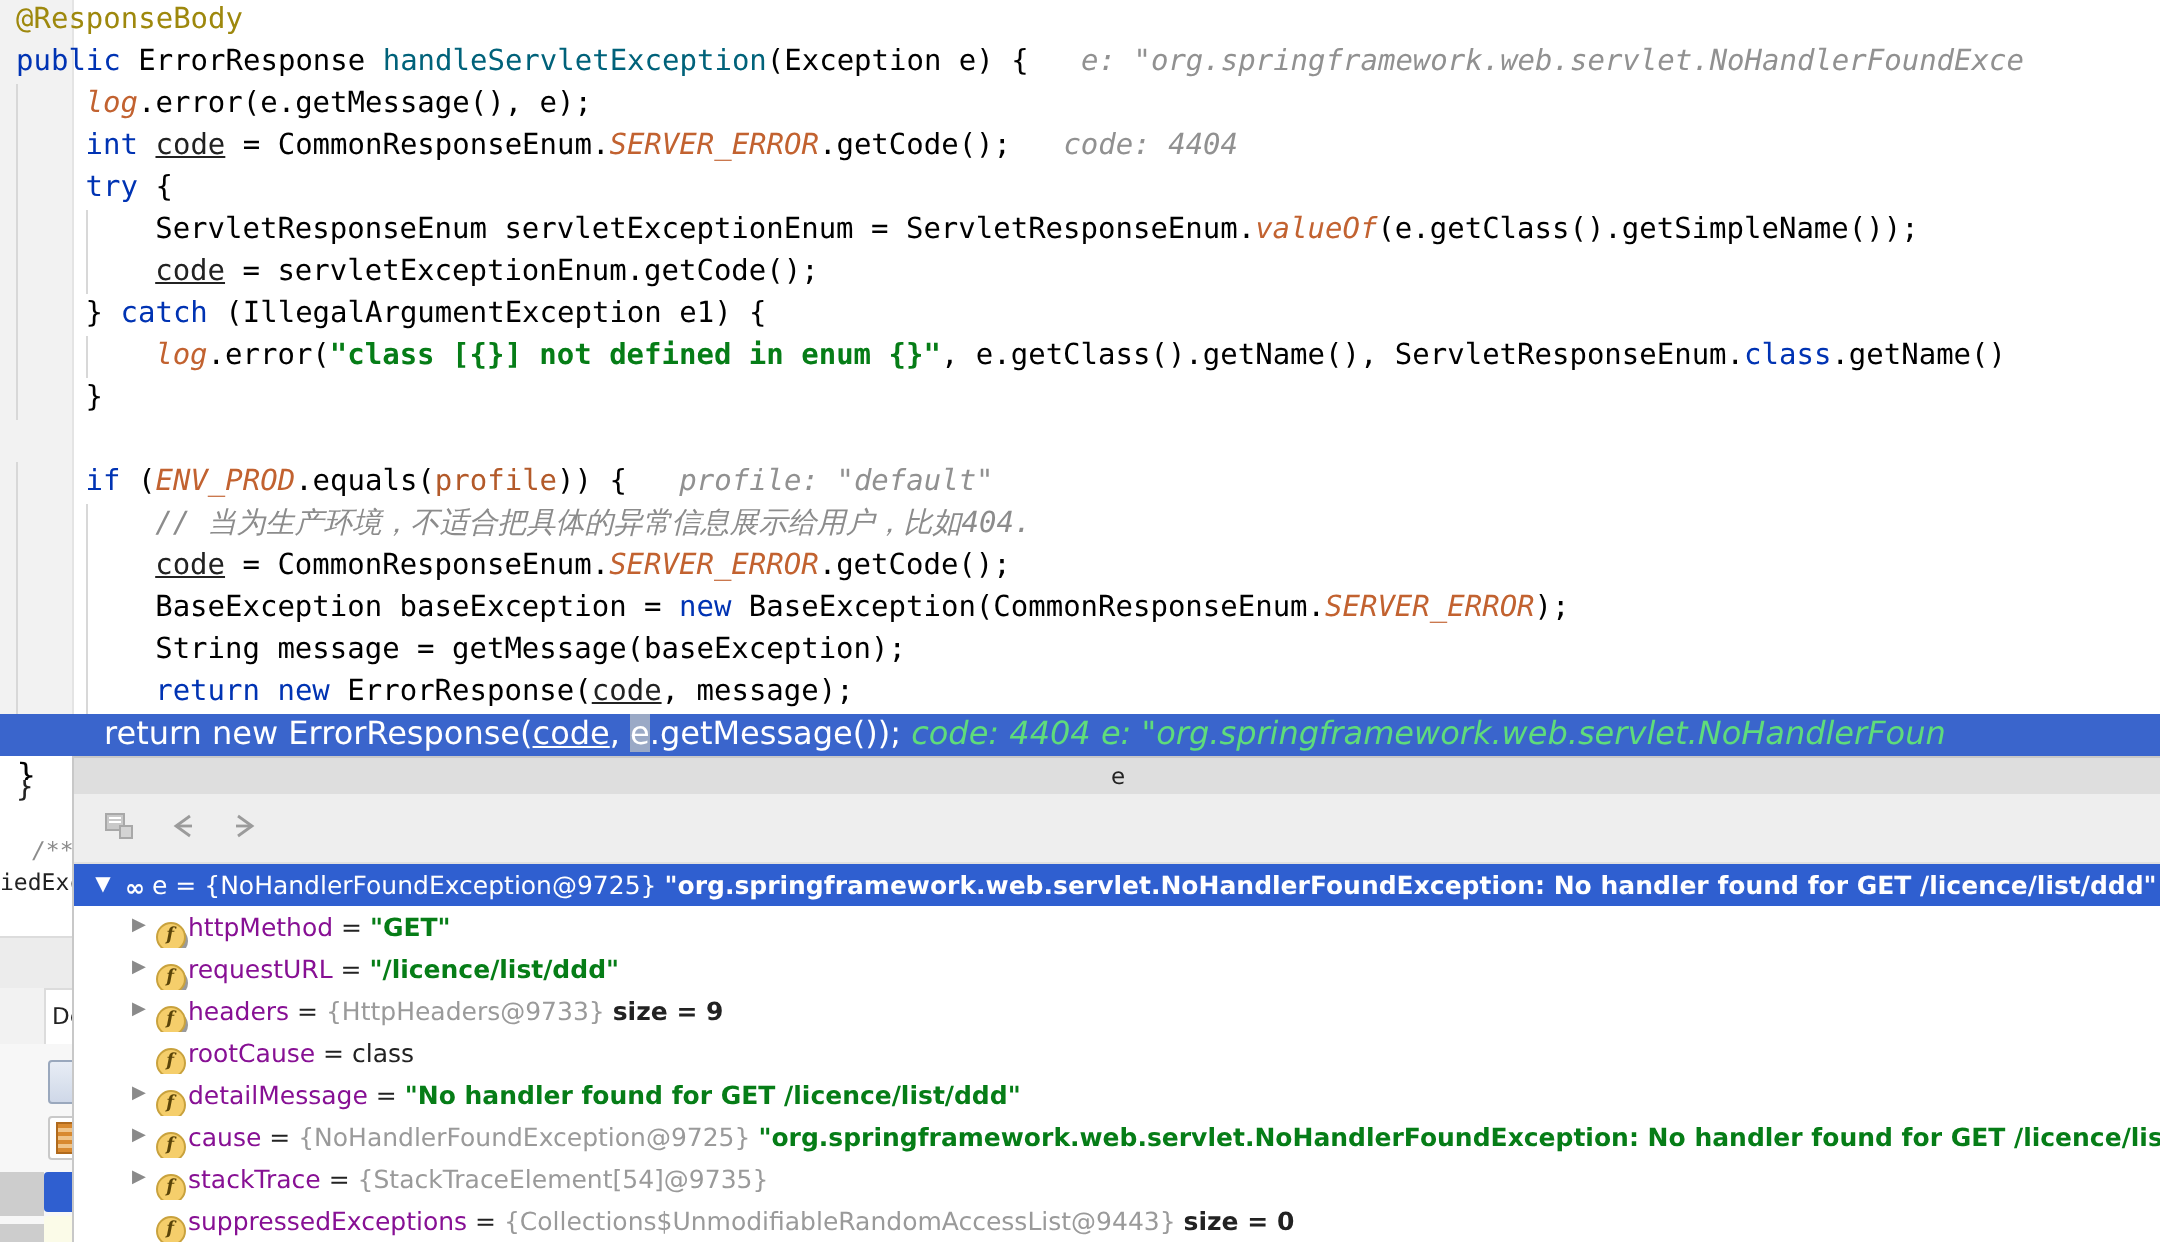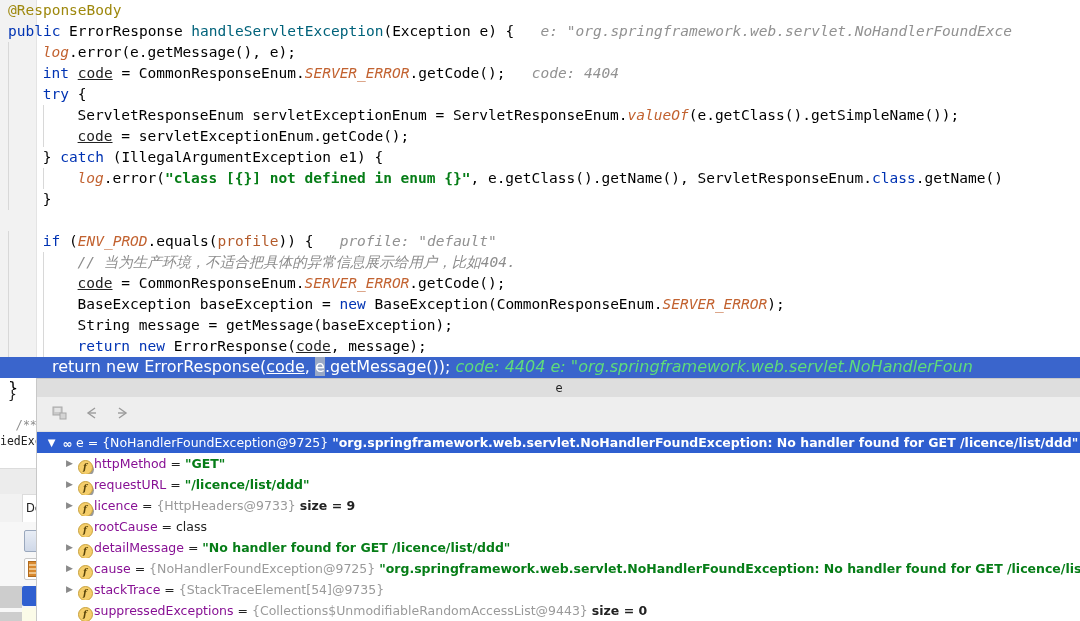--- a/index.html
+++ b/index.html
@@ -195,21 +195,21 @@
           <path d="M6 4 L13 9 L6 14" fill="none" stroke="#9b9b9b" stroke-width="1.4"></path>
           <path d="M13 9 L5 9" stroke="#9b9b9b" stroke-width="1.4"></path>
         </svg>
       </span>
     </div>
 
     <div class="tree" id="var-tree">
         <div class="row selected" style="padding-left: 8px;"><span class="tri open">▼</span><span class="ico"><span class="linkico" style="color:#bcd2ff">∞</span></span><span class="name">e</span><span class="eq"> = </span><span class="oval">{NoHandlerFoundException@9725}</span> <span class="sval">"org.springframework.web.servlet.NoHandlerFoundException: No handler found for GET /licence/list/ddd"</span></div>
         <div class="row" style="padding-left: 26px;"><span class="tri">▶</span><span class="ico"><span class="fbadge fin">f</span></span><span class="name">httpMethod</span><span class="eq"> = </span><span class="sval">"GET"</span></div>
         <div class="row" style="padding-left: 26px;"><span class="tri">▶</span><span class="ico"><span class="fbadge fin">f</span></span><span class="name">requestURL</span><span class="eq"> = </span><span class="sval">"/licence/list/ddd"</span></div>
-        <div class="row" style="padding-left: 26px;"><span class="tri">▶</span><span class="ico"><span class="fbadge fin">f</span></span><span class="name">licence</span><span class="eq"> = </span><span class="oval">{HttpHeaders@9733}</span>  <span class="szl">size = 9</span></div>
+        <div class="row" style="padding-left: 26px;"><span class="tri">▶</span><span class="ico"><span class="fbadge fin">f</span></span><span class="name">headers</span><span class="eq"> = </span><span class="oval">{HttpHeaders@9733}</span>  <span class="szl">size = 9</span></div>
         <div class="row" style="padding-left: 26px;"><span class="tri"></span><span class="ico"><span class="fbadge">f</span></span><span class="name">rootCause</span><span class="eq"> = </span><span class="nval">class</span></div>
         <div class="row" style="padding-left: 26px;"><span class="tri">▶</span><span class="ico"><span class="fbadge">f</span></span><span class="name">detailMessage</span><span class="eq"> = </span><span class="sval">"No handler found for GET /licence/list/ddd"</span></div>
         <div class="row" style="padding-left: 26px;"><span class="tri">▶</span><span class="ico"><span class="fbadge">f</span></span><span class="name">cause</span><span class="eq"> = </span><span class="oval">{NoHandlerFoundException@9725}</span> <span class="sval">"org.springframework.web.servlet.NoHandlerFoundException: No handler found for GET /licence/list/ddd"</span></div>
         <div class="row" style="padding-left: 26px;"><span class="tri">▶</span><span class="ico"><span class="fbadge">f</span></span><span class="name">stackTrace</span><span class="eq"> = </span><span class="oval">{StackTraceElement[54]@9735}</span> </div>
         <div class="row" style="padding-left: 26px;"><span class="tri"></span><span class="ico"><span class="fbadge">f</span></span><span class="name">suppressedExceptions</span><span class="eq"> = </span><span class="oval">{Collections$UnmodifiableRandomAccessList@9443}</span>  <span class="szl">size = 0</span></div>
       </div>
   </div>
 
 </div>
 

